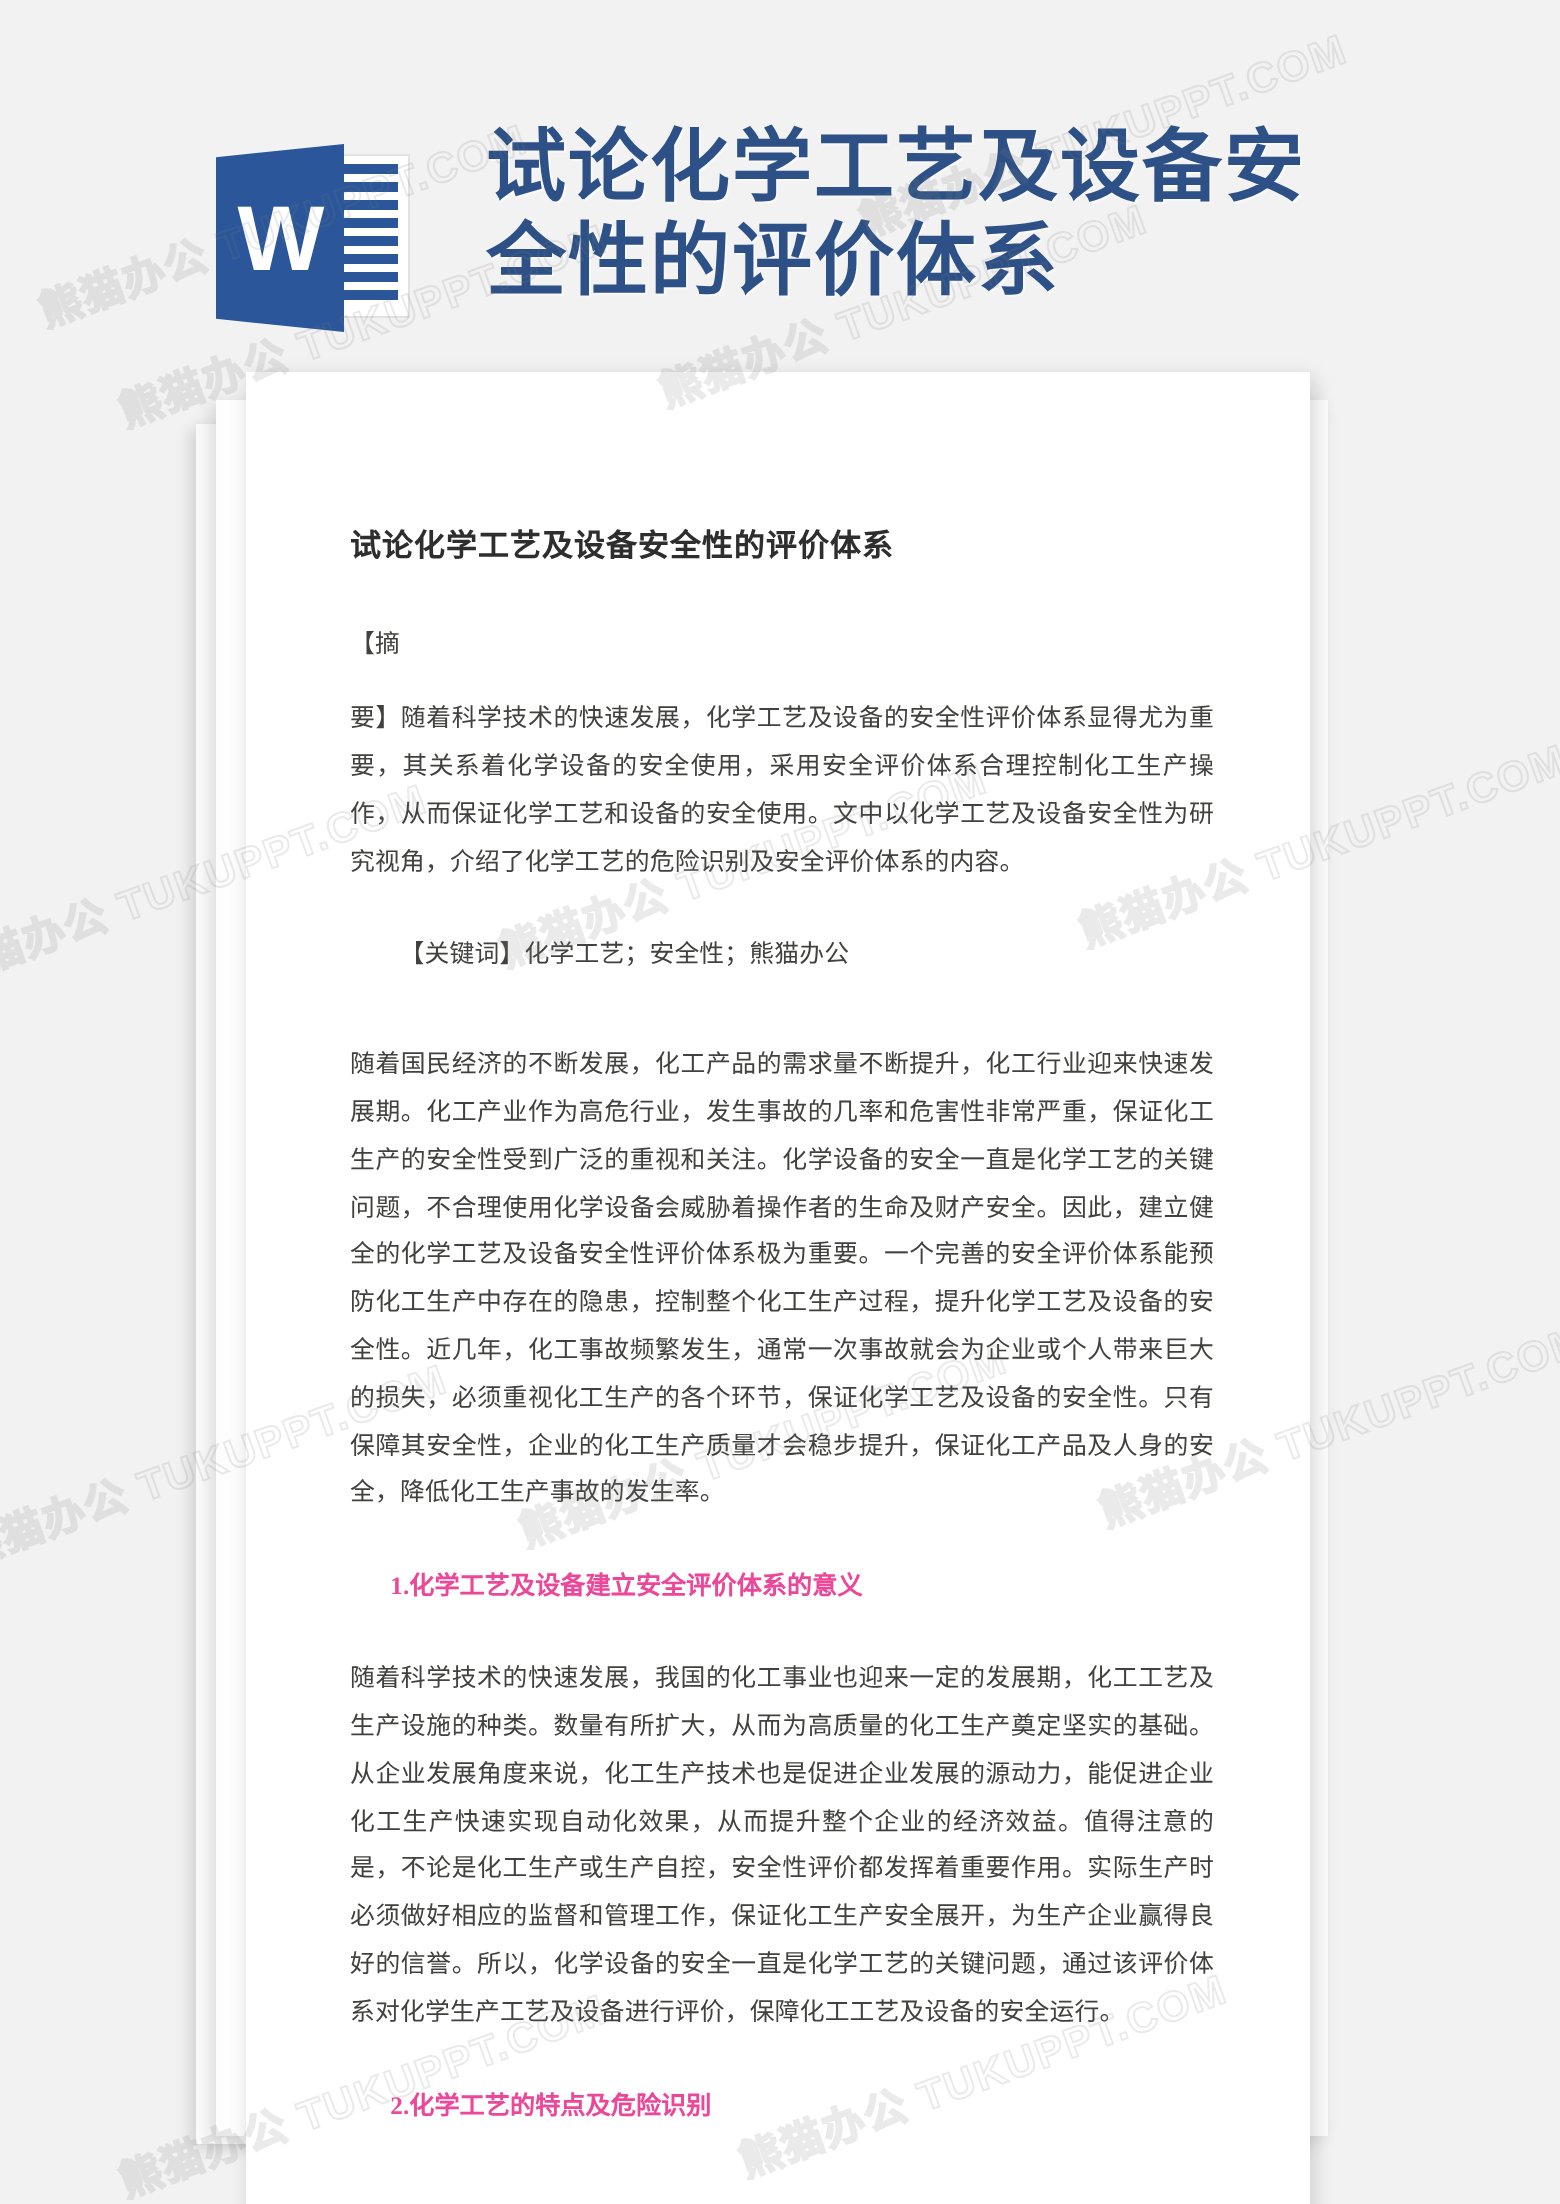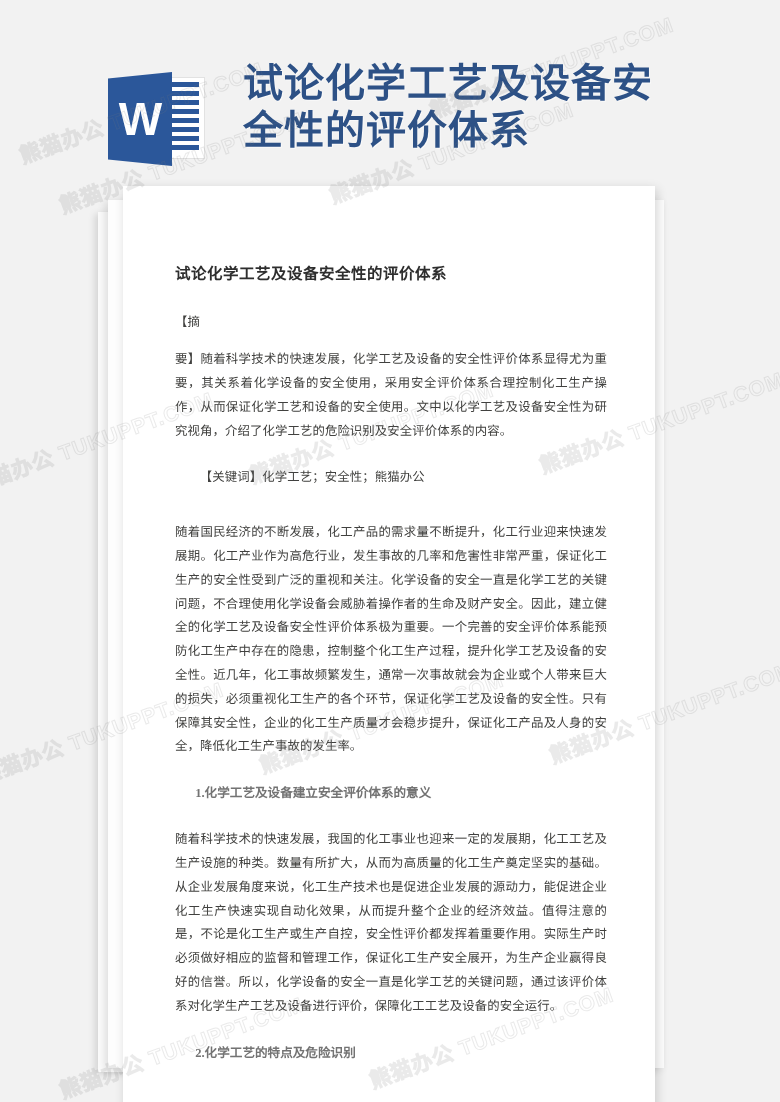--- a/index.html
+++ b/index.html
@@ -174,21 +174,21 @@
   }
   .doc-p.indent {
     text-indent: 2em;
   }
   .doc-h {
     font-size: 12.6px;
     font-weight: 700;
     line-height: 1.9;
     margin: 0 0 14px 0;
     text-indent: 1.6em;
-    color: #737373;
+    color: #ec4899;
   }
   .doc-h.tight {
     margin-bottom: 0;
   }
   .gap-sm { height: 8px; }
   .gap-md { height: 16px; }
 </style>
 </head>
 <body>
 

